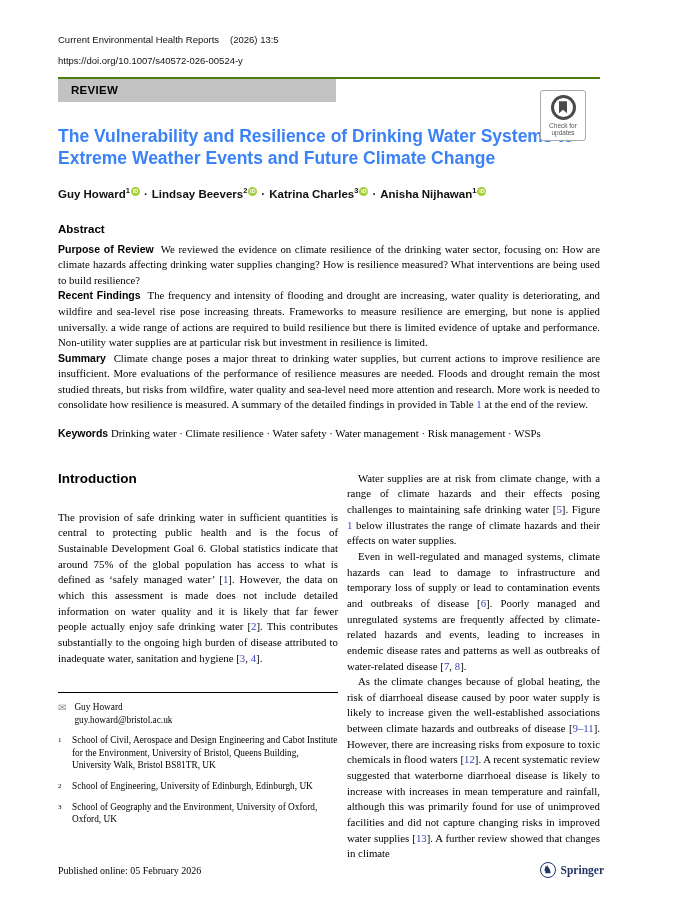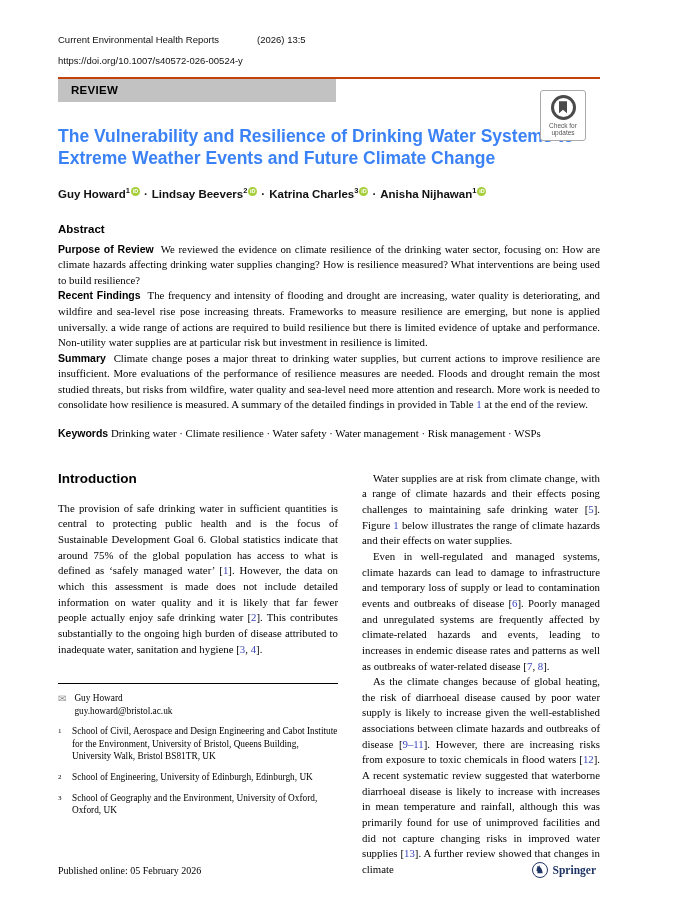--- a/index.html
+++ b/index.html
@@ -2,24 +2,24 @@
 <html><head>
 <meta charset="utf-8">
 <style>
   html,body{margin:0;padding:0;background:#fff;}
   .page{position:relative;width:640px;height:908px;box-sizing:border-box;
         padding:34px 40px 0 58px;background:#fff;color:#000;
         font-family:"Liberation Serif",serif;overflow:hidden;}
   
   .jmeta{font-family:"Liberation Sans",sans-serif;font-size:9.5px;line-height:1.3;color:#111;}
   .jmeta-row{display:flex;}
-  .jmeta-issue{margin-left:38px;}
+  .jmeta-issue{margin-left:11px;}
   .doi{margin-top:9px;}
   
-  .review-row{margin-top:9px;border-top:2px solid #c2410c;position:relative;}
+  .review-row{margin-top:9px;border-top:2px solid #4d7c0f;position:relative;}
   .review-bar{width:265px;background:#c2c2c2;padding:5px 0 6px 13px;
               font-family:"Liberation Sans",sans-serif;font-weight:bold;font-size:11.5px;letter-spacing:.3px;}
   
   .check-badge{position:absolute;top:11px;right:14px;width:40px;border:1px solid #aaa;border-radius:3px;
                padding:4px 2px 3px;background:#fff;text-align:center;cursor:pointer;}
   .cu-circle{width:19px;height:19px;border:3px solid #4a4a4a;border-radius:50%;background:#fff;
              display:flex;align-items:center;justify-content:center;margin:0 auto 2px;}
   .cu-bookmark{width:8px;height:12px;background:#4a4a4a;
                clip-path:polygon(0 0,100% 0,100% 100%,50% 72%,0 100%);}
   .cu-text{font-family:"Liberation Sans",sans-serif;font-size:6.5px;line-height:1.2;color:#555;}
@@ -34,37 +34,37 @@
   .author-sep{margin:0 4px;}
   .dates{margin-top:23px;font-family:"Liberation Sans",sans-serif;font-size:9.5px;line-height:1.4;color:#111;}
   
   .abstract{margin-top:21px;font-size:10.8px;line-height:1.44;text-align:justify;}
   .abstract-h{font-family:"Liberation Sans",sans-serif;font-weight:bold;font-size:11.5px;margin:0 0 4px;}
   .run-label{font-family:"Liberation Sans",sans-serif;font-weight:bold;font-size:10.5px;}
   .abstract p{margin:0;}
   .keywords{margin-top:14px;font-size:10.8px;}
   .kw-label{font-family:"Liberation Sans",sans-serif;font-weight:bold;font-size:10.5px;margin-top:12px;}
   
-  .cols{display:flex;gap:24px;margin-top:32px;}
+  .cols{display:flex;gap:9px;margin-top:32px;}
   .col-left{width:280px;flex:none;}
   .col-right{flex:1;}
   .section-h{font-family:"Liberation Sans",sans-serif;font-weight:bold;font-size:13.5px;margin:0;}
   .body-p{margin:0;text-align:justify;font-size:10.8px;line-height:1.45;}
-  .col-left .body-p{margin-top:15px;}
+  .col-left .body-p{margin-top:24px;}
   .indent{text-indent:11px;}
   .cite{color:#3843b8;}
   
   .footnotes{margin-top:26px;border-top:1px solid #000;padding-top:8px;font-size:9.3px;line-height:1.35;}
   .corr{display:flex;gap:8px;}
   .env-icon{color:#888;font-size:10px;flex:none;}
   .email{cursor:pointer;}
   .affil{display:flex;gap:8px;margin-top:8px;}
   .affil sup{font-size:7px;flex:none;width:6px;padding-top:2px;}
   
-  .footer{position:absolute;left:58px;right:44px;bottom:30px;display:flex;
+  .footer{position:absolute;left:58px;right:36px;bottom:30px;display:flex;
           justify-content:space-between;align-items:center;}
   .pub-online{font-size:10px;}
   .springer{display:flex;align-items:center;gap:5px;color:#1f3566;
             font-size:11.5px;font-weight:bold;}
   .knight-circle{width:14px;height:14px;border:1.2px solid #1f3566;border-radius:50%;
                  display:flex;align-items:center;justify-content:center;font-size:10px;line-height:1;}
 </style>
 </head>
 <body>
 

